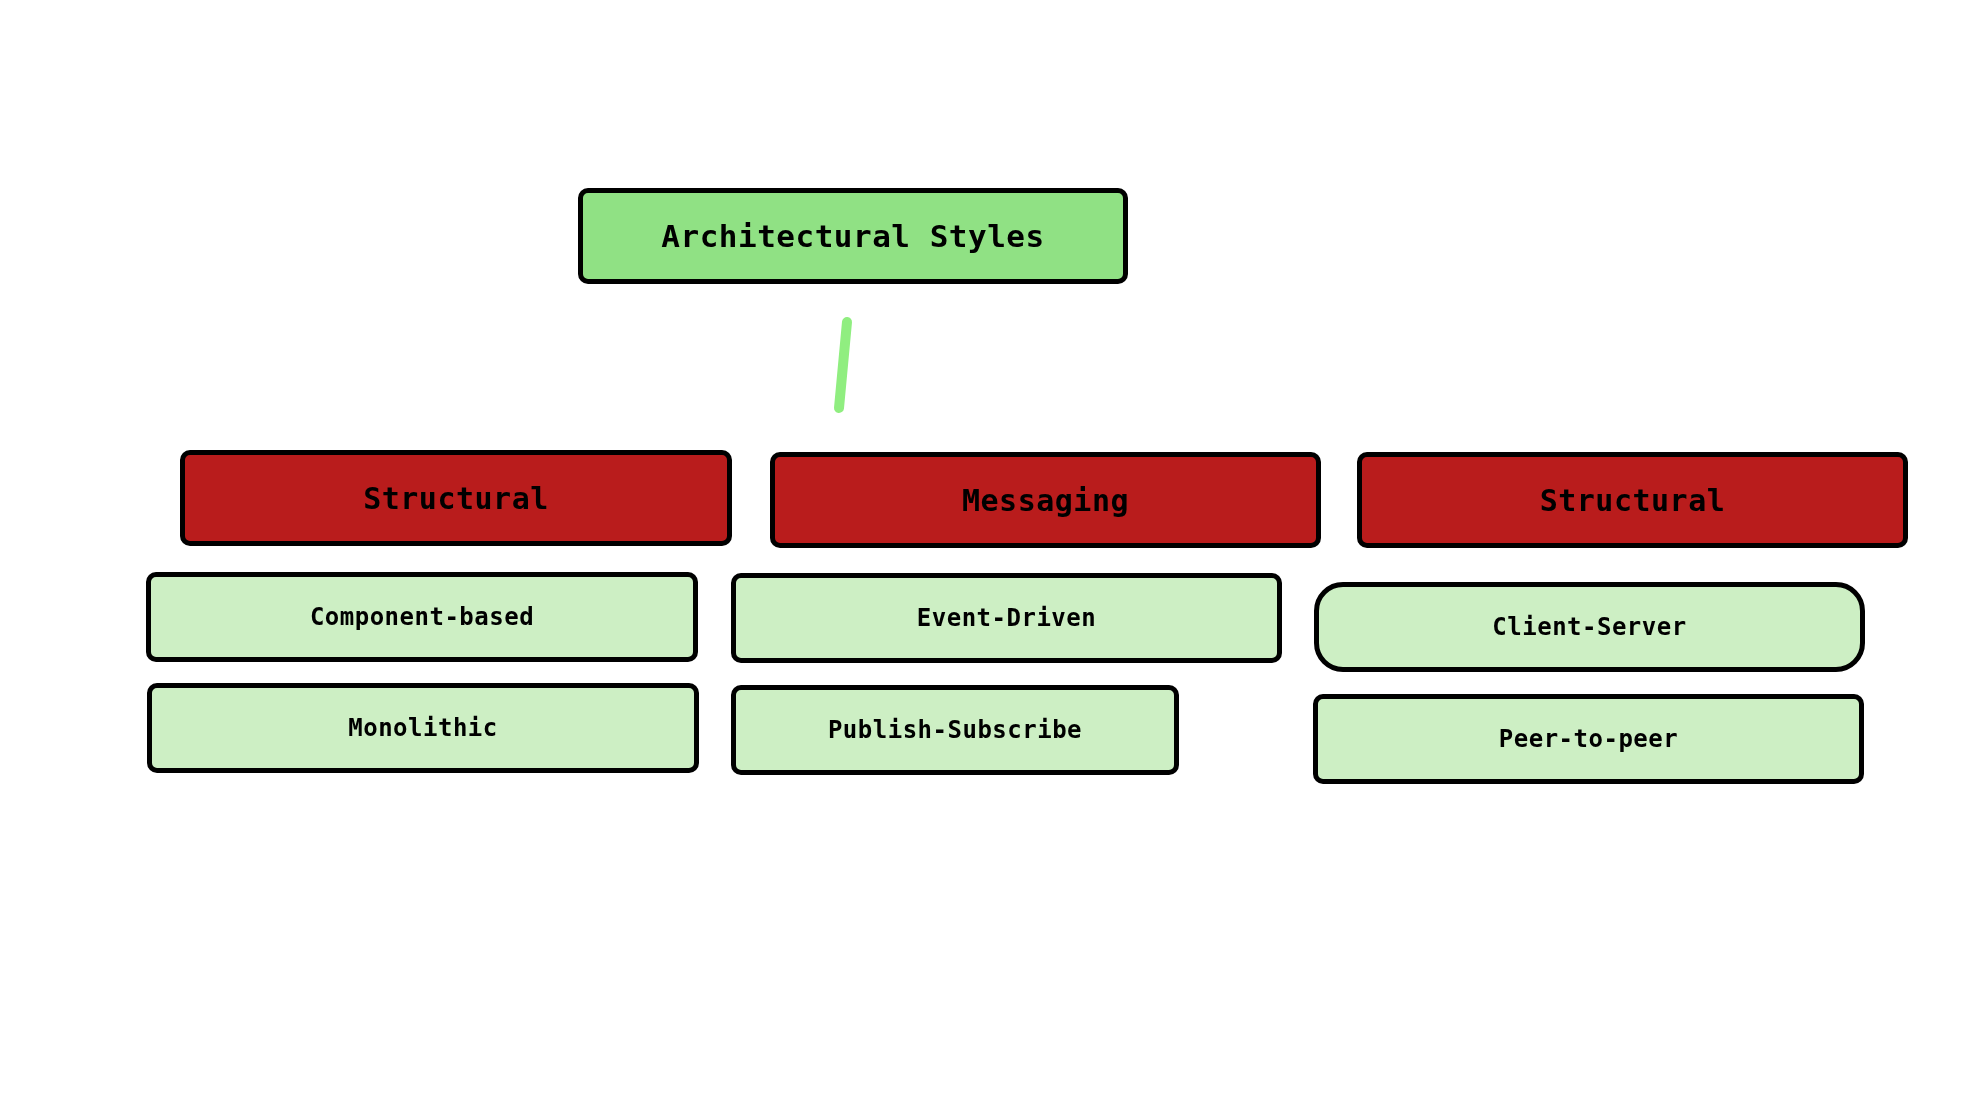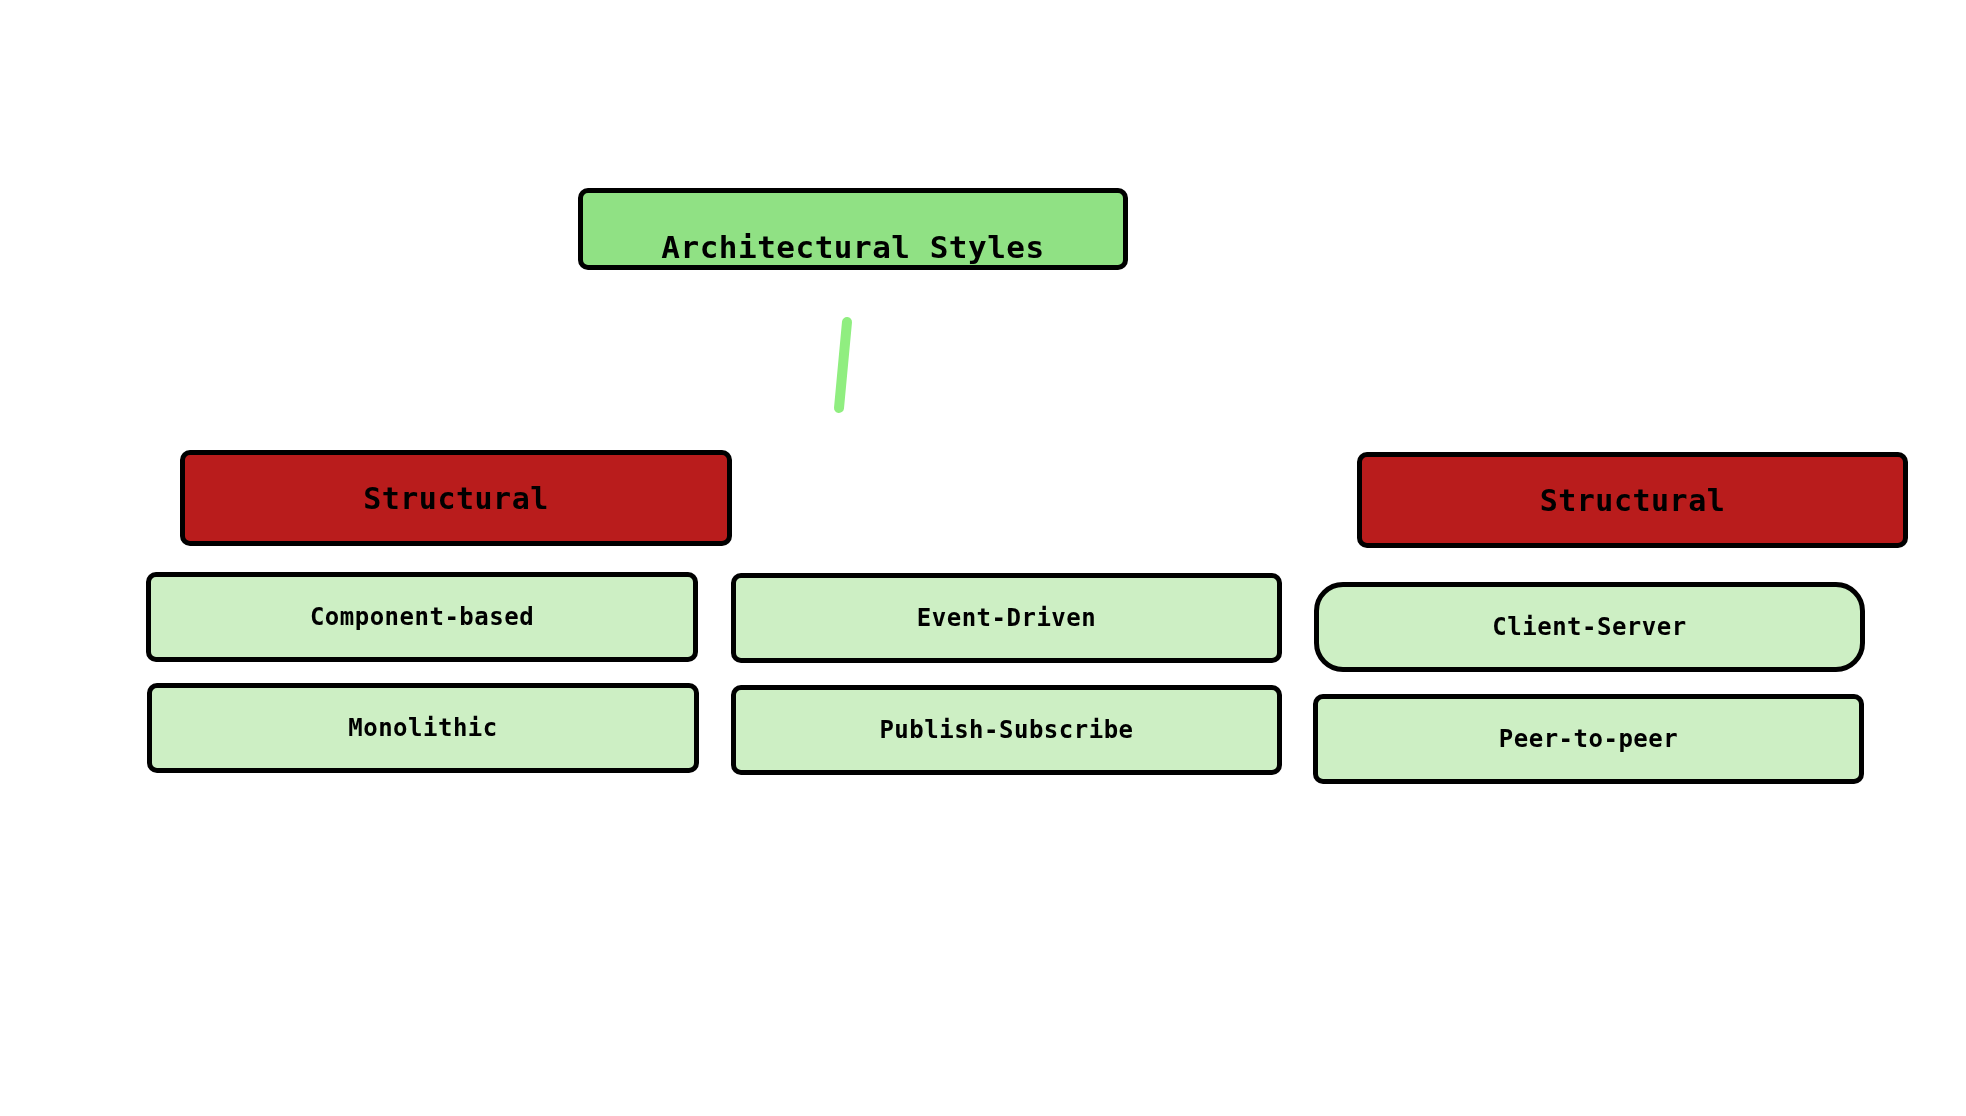--- a/index.html
+++ b/index.html
@@ -64,43 +64,46 @@
 </style>
 </head>
 <body>
 
 <div id="diagram-canvas">
 
   <svg id="connector-layer" viewBox="0 0 1966 1116" xmlns="http://www.w3.org/2000/svg">
     <path d="M 847 322 Q 843 366 839 408" fill="none" stroke="#90EE80" stroke-width="10" stroke-linecap="round"></path>
   </svg>
 
-  <div class="node node-root" style="left:578px; top:188px; width:550px; height:82px;align-items:flex-end;">
+  <div class="node node-root" style="left:578px; top:188px; width:550px; height:96px;">
     <span>Architectural Styles</span>
   </div>
 
   <div class="node node-header" style="left:140px; top:450px; width:552px; height:96px;">
     <span>Structural</span>
   </div>
 
   <div class="node node-leaf" style="left:146px; top:572px; width:552px; height:90px;">
     <span>Component-based</span>
   </div>
 
   <div class="node node-leaf" style="left:147px; top:683px; width:552px; height:90px;">
     <span>Monolithic</span>
   </div>
 
 
+  <div class="node node-header" style="left:730px; top:452px; width:551px; height:96px;">
+    <span>Messaging</span>
+  </div>
 
   <div class="node node-leaf" style="left:731px; top:573px; width:551px; height:90px;">
     <span>Event-Driven</span>
   </div>
 
-  <div class="node node-leaf" style="left:731px; top:685px; width:551px; height:90px;">
+  <div class="node node-leaf" style="left:731px; top:685px; width:448px; height:90px;">
     <span>Publish-Subscribe</span>
   </div>
 
   <div class="node node-header" style="left:1317px; top:452px; width:551px; height:96px;">
     <span>Structural</span>
   </div>
 
   <div class="node node-leaf" style="left:1314px; top:582px; width:551px; height:90px;border-radius:29px;">
     <span>Client-Server</span>
   </div>

